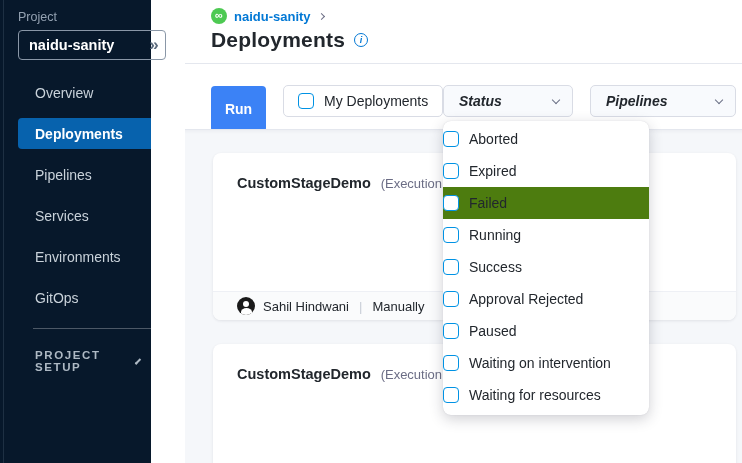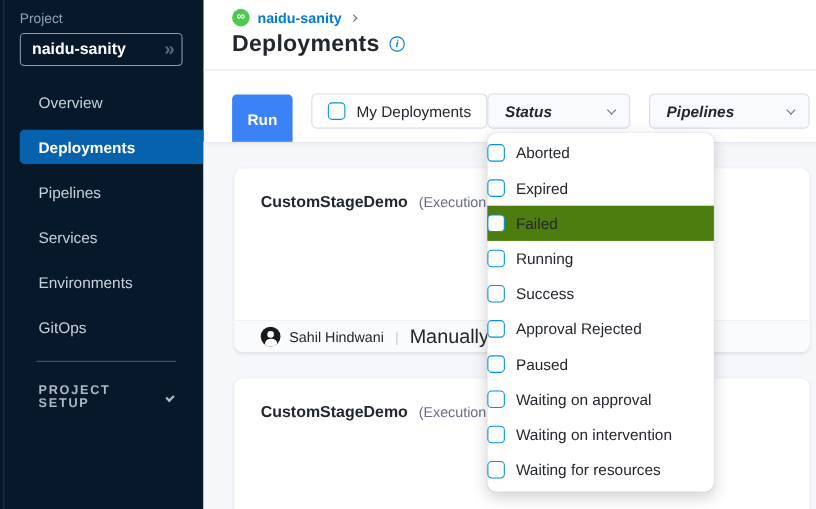--- a/index.html
+++ b/index.html
@@ -2,21 +2,21 @@
 <html><head>
 <meta charset="utf-8">
 <style>
   * { margin:0; padding:0; box-sizing:border-box; }
   html,body { background:#e8e8e8; }
   body { font-family:"Liberation Sans","DejaVu Sans",sans-serif; }
   .app { position:relative; width:742px; height:463px; background:#ffffff; overflow:hidden;
          color:#22272d; font-size:14px; }
 
   
-  .sidebar { position:absolute; left:0; top:0; width:185px; height:463px; background:#07182b; }
+  .sidebar { position:absolute; left:0; top:0; width:151px; height:463px; background:#07182b; }
   .sidebar::before { content:""; position:absolute; left:3px; top:0; bottom:0; width:1px;
                      background:rgba(140,160,180,0.18); }
   .proj-label { position:absolute; left:18px; top:10px; font-size:12.5px; color:#93a1b1; }
   .proj-input { position:absolute; left:18px; top:30px; width:148px; height:30px;
                 background:transparent; border:1px solid #8a97a7; border-radius:4px;
                 color:#ffffff; font-weight:bold; font-size:14.5px; padding:0 28px 0 10px;
                 font-family:inherit; outline:none; }
   .proj-expand { position:absolute; left:142px; top:33px; width:24px; height:24px;
                  color:#5c6b7d; font-size:17px; font-weight:bold; text-align:center;
                  line-height:24px; cursor:pointer; }
@@ -82,21 +82,21 @@
                  border-top:1px solid #eef0f5; border-radius:0 0 8px 8px; display:flex;
                  align-items:center; padding-left:24px; }
   .avatar { width:18px; height:18px; border-radius:50%; background:#1a1a1a; overflow:hidden;
             flex:0 0 auto; position:relative; }
   .avatar::before { content:""; position:absolute; left:6px; top:3.5px; width:6px; height:6px;
                     border-radius:50%; background:#ffffff; }
   .avatar::after { content:""; position:absolute; left:3.5px; top:11px; width:11px; height:8px;
                    border-radius:50% 50% 0 0; background:#ffffff; }
   .footer-name { font-size:13px; color:#22272d; margin-left:8px; }
   .footer-sep { color:#c7ccd6; margin:0 10px; font-size:13px; }
-  .footer-trigger { font-size:18px; color:#22272d; }
+  .footer-trigger { font-size:13px; color:#22272d; }
 
   
   .menu { position:absolute; left:258px; top:121px; width:206px; background:#ffffff;
           border-radius:8px; box-shadow:0 4px 14px rgba(40,41,61,0.22), 0 0 1px rgba(40,41,61,0.18);
           padding:2px 0 4px 0; z-index:10; }
   .menu-item { height:32px; display:flex; align-items:center; cursor:pointer; }
   .menu-item.hl { background:#4d7c0f; }
   .menu-label { margin-left:10px; font-size:14px; color:#22272d; }
 </style>
 </head>
@@ -204,24 +204,20 @@
       <div class="menu-item">
         <span class="cbx"></span>
         <span class="menu-label">Approval Rejected</span>
       </div>
       <div class="menu-item">
         <span class="cbx"></span>
         <span class="menu-label">Paused</span>
       </div>
       <div class="menu-item">
         <span class="cbx"></span>
-        <span class="menu-label">Waiting on approval</span>
-      </div>
-      <div class="menu-item">
-        <span class="cbx"></span>
         <span class="menu-label">Waiting on intervention</span>
       </div>
       <div class="menu-item">
         <span class="cbx"></span>
         <span class="menu-label">Waiting for resources</span>
       </div>
     </div>
 
   </div>
 </div>

